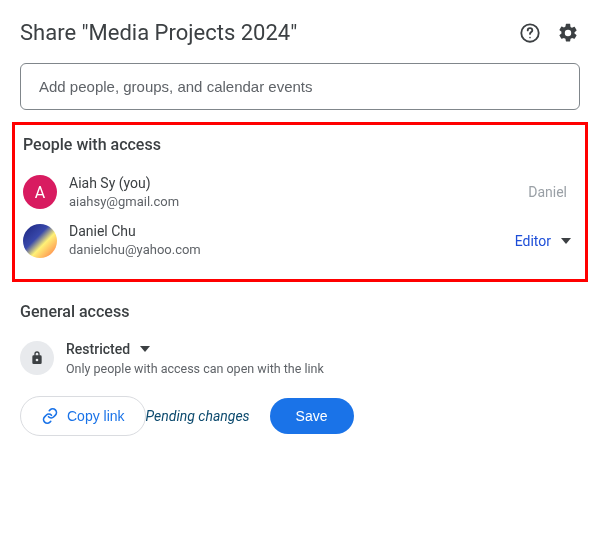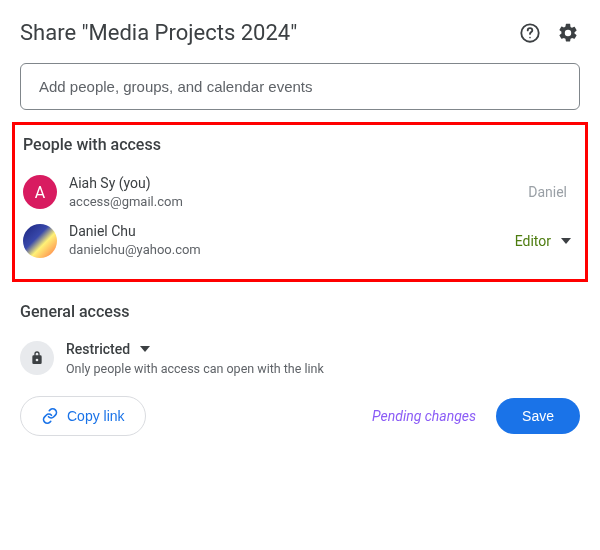--- a/index.html
+++ b/index.html
@@ -87,21 +87,21 @@
     justify-content: flex-end;
   }
   .person-name { font-size: 14px; color: #3c4043; }
   .person-email { font-size: 13px; color: #5f6368; }
   .role-static { color: #9aa0a6; font-size: 14px; padding-right: 10px; }
   .role-select {
     display: flex;
     align-items: center;
     gap: 10px;
     font-size: 14px;
-    color: #4d7c0f;
+    color: #1d4ed8;
     cursor: pointer;
     padding-right: 6px;
   }
   .general-section {
     margin-bottom: 20px;
   }
   .general-row {
     display: flex;
     align-items: flex-start;
     gap: 12px;
@@ -128,21 +128,20 @@
     cursor: pointer;
   }
   .restricted-desc {
     font-size: 12.5px;
     color: #5f6368;
     margin-top: 4px;
   }
   .footer {
     display: flex;
     align-items: center;
-    justify-content: space-between;
     margin-top: 10px;
   }
   .copy-link {
     display: flex;
     align-items: center;
     gap: 8px;
     border: 1px solid #dadce0;
     border-radius: 22px;
     padding: 10px 20px;
     font-size: 14px;
@@ -152,21 +151,21 @@
     background: #fff;
   }
   .footer-right {
     display: flex;
     align-items: center;
     gap: 20px;
   }
   .pending {
     font-size: 14px;
     font-style: italic;
-    color: #8b5cf6;
+    color: #0c4a6e;
   }
   .save-btn {
     background: #1a73e8;
     color: #fff;
     border: none;
     border-radius: 22px;
     padding: 10px 26px;
     font-size: 14px;
     font-weight: 500;
     cursor: pointer;
@@ -198,21 +197,21 @@
 
 <input class="add-input" type="text" placeholder="Add people, groups, and calendar events" style="">
 
 <div class="highlight-box">
   <div class="section-title">People with access</div>
 
   <div class="person-row">
     <div class="avatar pink">A</div>
     <div class="person-info">
       <span class="person-name">Aiah Sy (you)</span>
-      <span class="person-email">access@gmail.com</span>
+      <span class="person-email">aiahsy@gmail.com</span>
     </div>
     <div class="role-static">Daniel</div>
   </div>
 
   <div class="person-row">
     <div class="avatar image"></div>
     <div class="person-info">
       <span class="person-name">Daniel Chu</span>
       <span class="person-email">danielchu@yahoo.com</span>
     </div>

